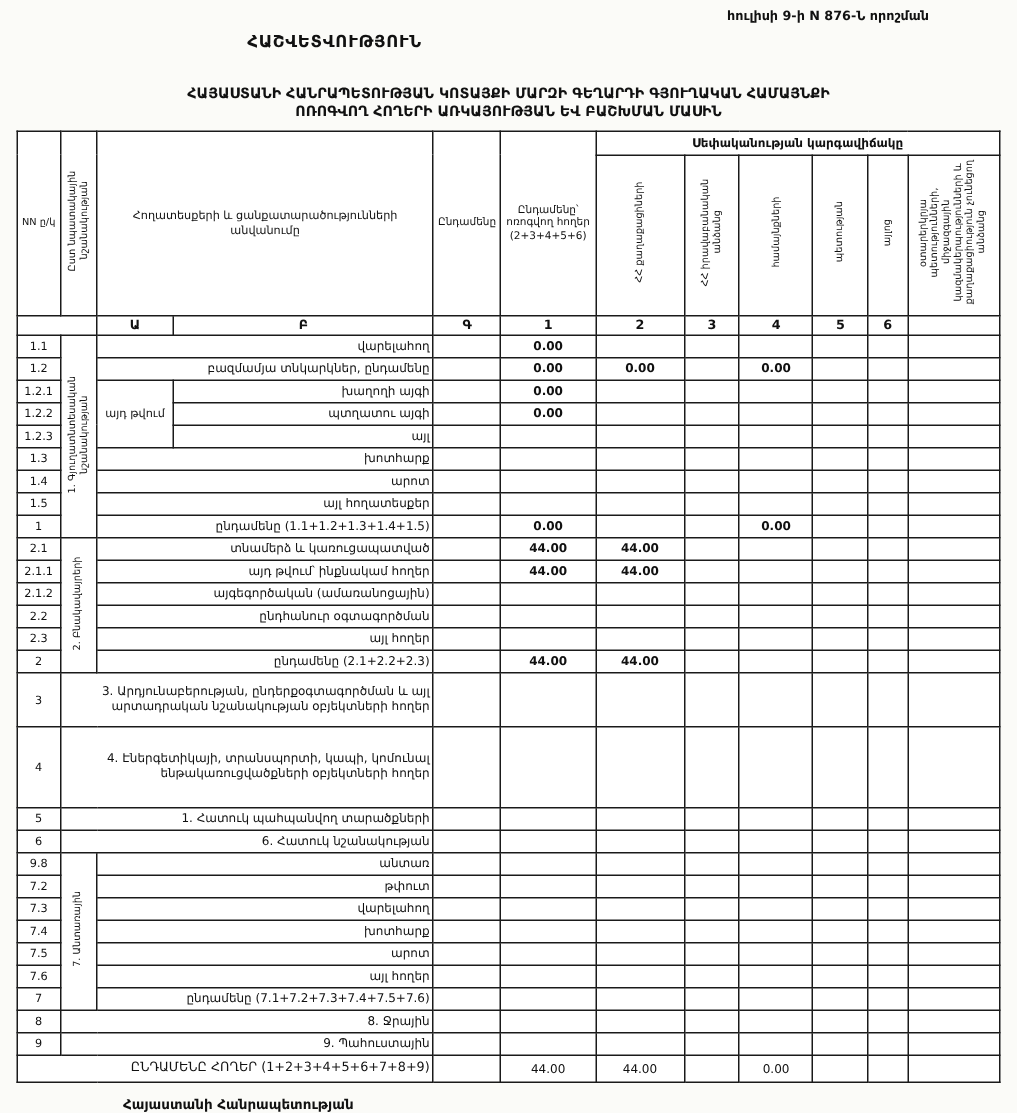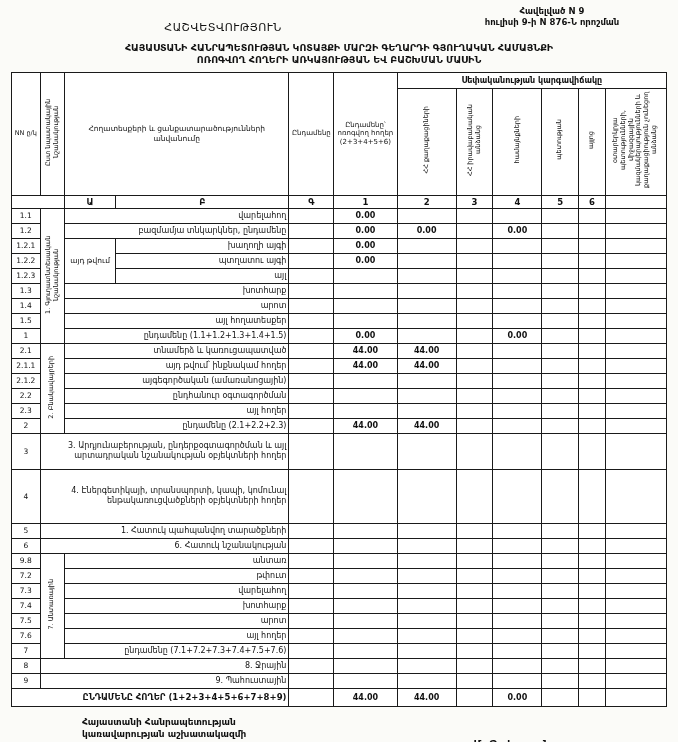--- a/index.html
+++ b/index.html
@@ -8,24 +8,24 @@
     background:#fbfbf8;
     color:#111;
     font-family:"DejaVu Sans", sans-serif;
     overflow:hidden;
   }
   .page { width:678px; height:742px; padding:4px 10px 0 10px; }
 
   
   .top-row { display:flex; align-items:flex-start; }
   .report-label-wrap { flex:1; text-align:center; padding-top:12px; }
-  .report-label { font-weight:normal; font-size:11px; letter-spacing:.5px; }
+  .report-label { font-weight:bold; font-size:11px; letter-spacing:.5px; }
   .appendix { width:232px; text-align:center; font-size:8.5px; font-weight:bold; line-height:1.25; padding-top:2px; }
 
-  .doc-title { text-align:center; font-weight:bold; font-size:9.5px; line-height:1.3; margin-top:7px; }
+  .doc-title { text-align:center; font-weight:bold; font-size:9.5px; line-height:1.3; margin-top:22px; }
 
   
   table { border-collapse:collapse; table-layout:fixed; width:656px; margin:5px auto 0 auto; background:#fff; }
   th, td { border:1px solid #1a1a1a; overflow:hidden; }
   thead th { font-weight:normal; vertical-align:middle; text-align:center; padding:1px; }
   .hr1 .group-h { height:16px; font-size:8px; font-weight:bold; }
   .hr2 th { height:104px; }
   .hr3 th { height:13px; font-size:8.5px; font-weight:bold; }
   .nn-h { font-size:6.5px; line-height:1.2; }
   .name-h { font-size:7.5px; line-height:1.25; }
@@ -42,39 +42,38 @@
   }
   tbody td { height:15px; font-size:8px; padding:0 2px; vertical-align:middle; }
   td.c-nn { text-align:center; font-size:7.5px; }
   td.c-cat { text-align:center; vertical-align:middle; }
   td.c-sub { text-align:center; font-size:7.5px; }
   td.c-name { text-align:right; }
   td.c-val { text-align:center; font-weight:bold; }
   tr.tall2 td { height:36px; }
   tr.tall3 td { height:54px; }
   tr.tall2 td.c-name, tr.tall3 td.c-name { white-space:normal; line-height:1.25; }
-  tr.grand-total td { height:18px; font-weight:bold;margin-top:35px; }
+  tr.grand-total td { height:18px; font-weight:normal;margin-top:35px; }
   td.total-label { padding-left:64px; font-size:8.5px; }
 
   
   .footer { display:flex; justify-content:space-between; align-items:flex-end; margin-top:9px; padding:0 118px 0 72px; }
   .footer-left { font-size:9px; font-weight:bold; line-height:1.35; }
   .footer-sign { font-size:10px; font-weight:bold; padding-bottom:2px; }
 </style>
 </head>
 <body>
 
 <div class="page">
 
   <div class="top-row">
     <div class="report-label-wrap">
       <span class="report-label">ՀԱՇՎԵՏՎՈՒԹՅՈՒՆ</span>
     </div>
     <div class="appendix">
-      <div>Հավելված N 9</div>
       <div>հուլիսի 9-ի N 876-Ն որոշման</div>
     </div>
   </div>
 
   <div class="doc-title">
     <div>ՀԱՅԱՍՏԱՆԻ ՀԱՆՐԱՊԵՏՈՒԹՅԱՆ ԿՈՏԱՅՔԻ ՄԱՐԶԻ ԳԵՂԱՐԴԻ ԳՅՈՒՂԱԿԱՆ ՀԱՄԱՅՆՔԻ</div>
     <div>ՈՌՈԳՎՈՂ ՀՈՂԵՐԻ ԱՌԿԱՅՈՒԹՅԱՆ ԵՎ ԲԱՇԽՄԱՆ ՄԱՍԻՆ</div>
   </div>
 
   <table>

